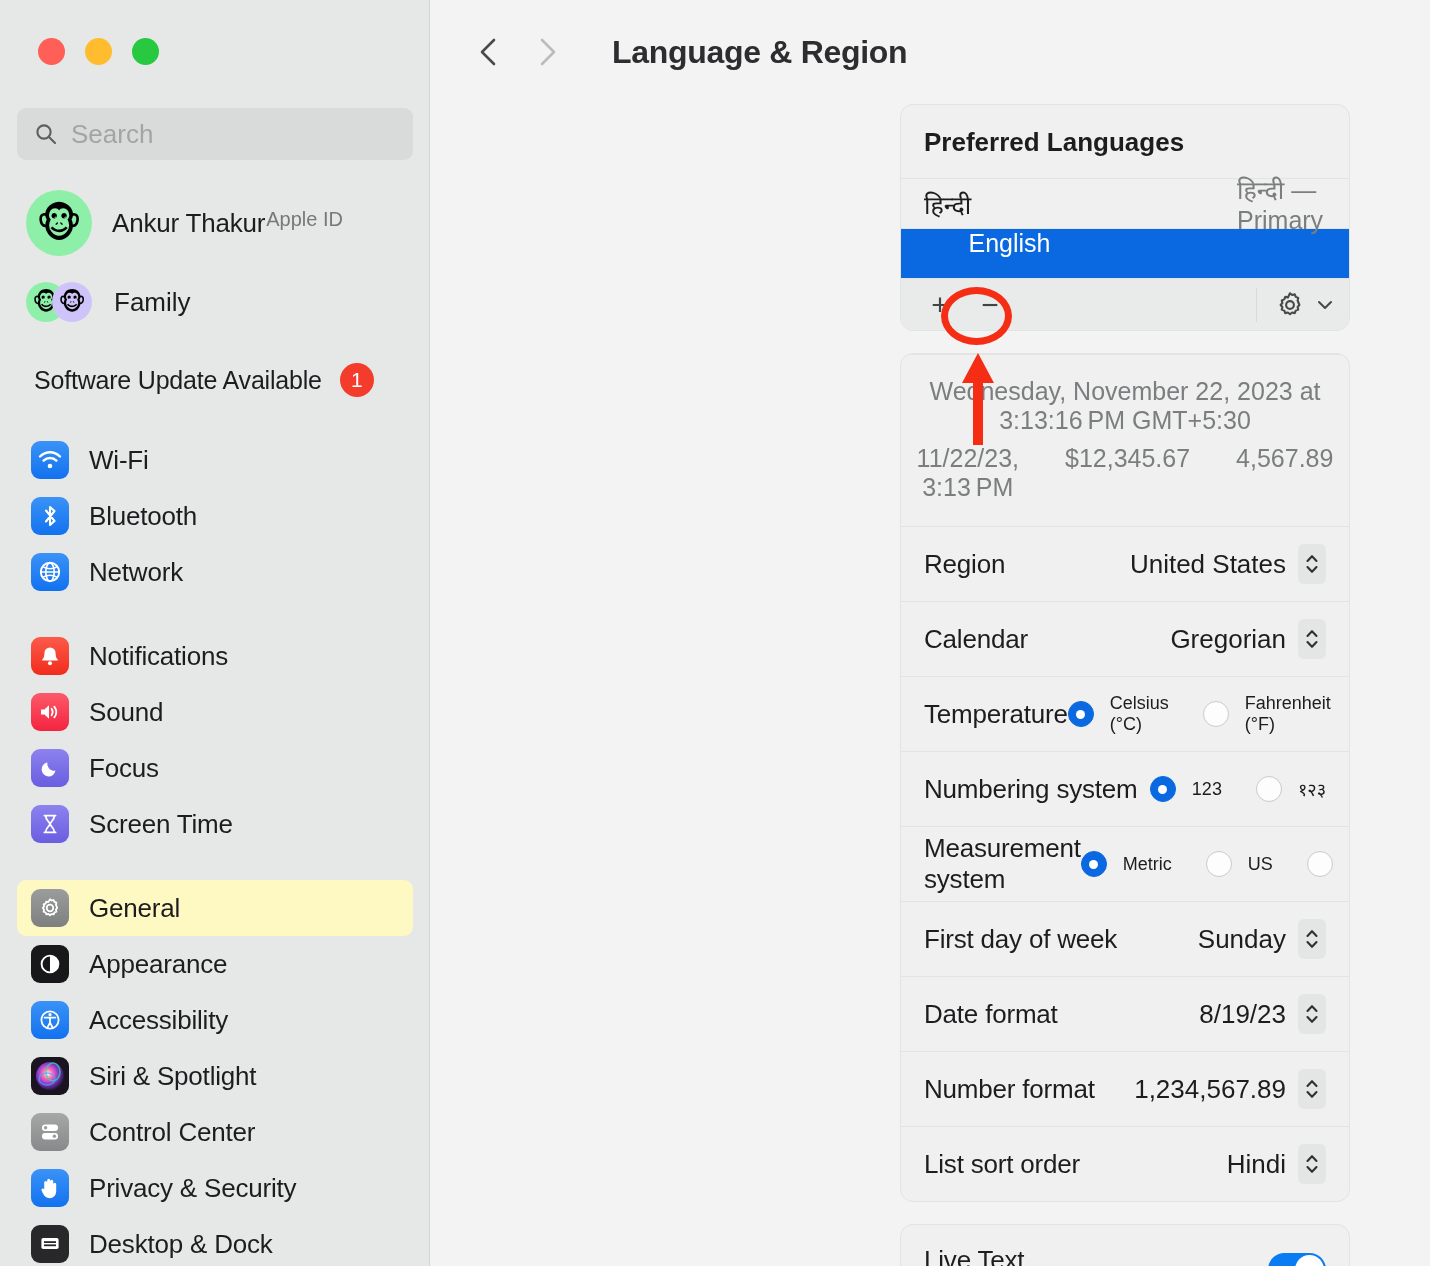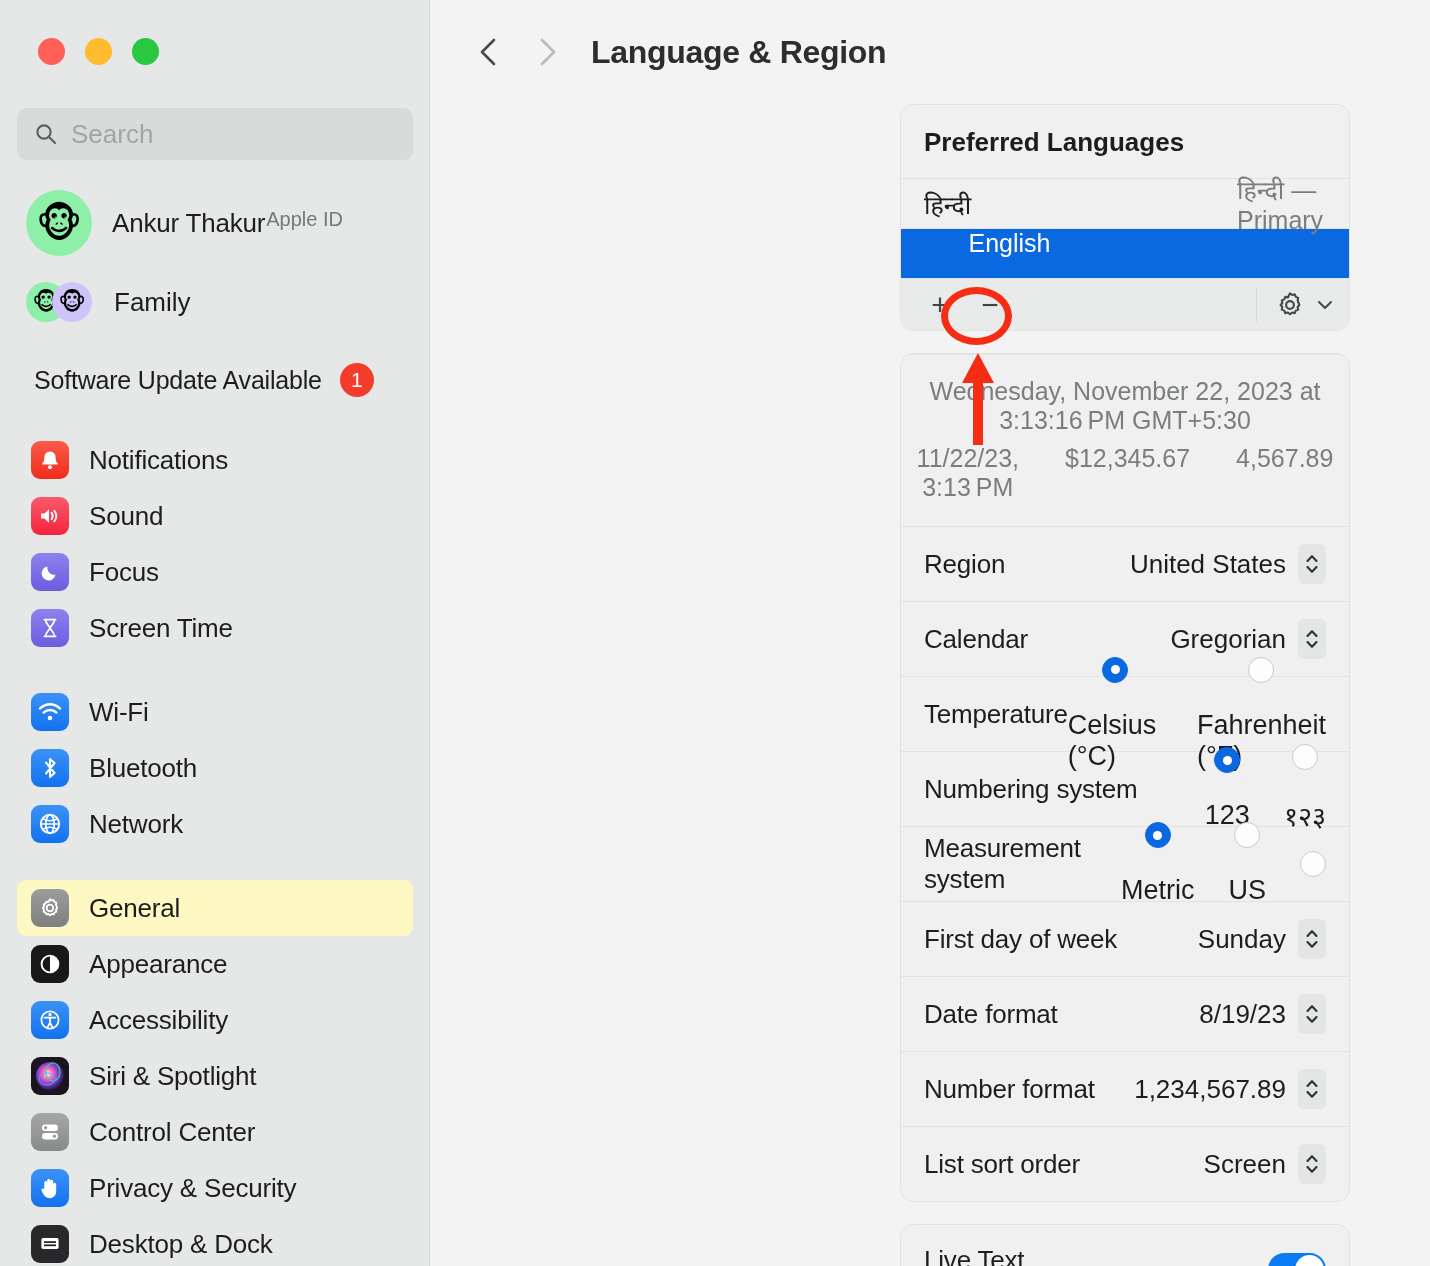--- a/index.html
+++ b/index.html
@@ -92,21 +92,21 @@
   .ic svg { display: block; }
 
   
   .main { flex: 1; height: 100%; background: #f2f3f2; position: relative; overflow: hidden; }
   .titlebar { height: 104px; display: flex; align-items: center; padding-left: 33px; gap: 6px; }
   .navbtn {
     width: 52px; height: 52px; display: flex; align-items: center; justify-content: center;
     background: transparent; border: none;
   }
   .navbtn svg { display: block; }
-  .page-title { font-size: 32px; font-weight: bold; color: #2d2d2f; margin-left: 12px; letter-spacing: -0.3px; }
+  .page-title { font-size: 32px; font-weight: bold; color: #2d2d2f; margin-left: 33px; letter-spacing: -0.3px; }
 
   .card {
     margin: 0 40px 22px 470px;
     margin-left: 0;
     background: #eff0ef;
     border: 1px solid #e2e4e3;
     border-radius: 13px;
     overflow: hidden;
   }
   .cards { position: absolute; left: 470px; right: 40px; top: 104px; }
@@ -156,21 +156,21 @@
     display: flex; align-items: center; gap: 12px;
     font-size: 26px; color: #1d1d1f;
   }
   .stepper {
     width: 28px; height: 40px; background: #e4e6e5; border-radius: 6px;
     display: flex; flex-direction: column; align-items: center; justify-content: center; gap: 3px;
   }
   .stepper svg { display:block; }
 
   .radio-group { display: flex; align-items: center; gap: 34px; }
-  .radio-opt { display: flex; align-items: center; gap: 27px; font-size: 27px; color: #1d1d1f; flex-direction: column; }
+  .radio-opt { display: flex; align-items: center; gap: 16px; font-size: 18px; color: #1d1d1f; }
   .radio {
     width: 26px; height: 26px; border-radius: 50%; flex: 0 0 26px;
     background: #fdfdfd; border: 1px solid #c9cbca;
     display: flex; align-items: center; justify-content: center;
   }
   .radio.on { background: #0a69e0; border-color: #0a69e0; }
   .radio.on::after { content: ""; width: 9px; height: 9px; border-radius: 50%; background: #fff; }
 
   .toggle-row { display: flex; align-items: flex-start; justify-content: space-between; padding: 20px 23px 24px 23px; }
   .toggle-text .t-title { font-size: 26px; color: #1d1d1f; margin-bottom: 6px; letter-spacing: -0.2px; }
@@ -232,57 +232,20 @@
 
     <div class="update-row">
       <span class="update-text">Software Update Available</span>
       <span class="badge">1</span>
     </div>
 
     <nav class="nav-list">
 
       <div class="nav-group">
         <div class="nav-item">
-          <span class="ic" style="background:linear-gradient(180deg,#fb5a4a,#f22c1c);">
-            <svg width="22" height="22" viewBox="0 0 22 22">
-                <path d="M11 2.4a5.6 5.6 0 0 0-5.6 5.6c0 4.2-1.3 5.6-2.1 6.4-.4.4-.1 1.1.5 1.1h14.4c.6 0 .9-.7.5-1.1-.8-.8-2.1-2.2-2.1-6.4A5.6 5.6 0 0 0 11 2.4z" fill="#fff"></path>
-                <circle cx="11" cy="18.3" r="2" fill="#fff"></circle>
-              </svg>
-          </span>
-          <span class="nav-label">Notifications</span>
-        </div>
-        <div class="nav-item">
-          <span class="ic" style="background:linear-gradient(180deg,#fb5a6a,#f4243f);">
-            <svg width="24" height="20" viewBox="0 0 24 20">
-                <path d="M3 7.4h3.4L11 3.3v13.4L6.4 12.6H3z" fill="#fff"></path>
-                <path d="M13.6 6.8a5.6 5.6 0 0 1 0 6.4M16.3 4.6a9 9 0 0 1 0 10.8" fill="none" stroke="#fff" stroke-width="1.8" stroke-linecap="round"></path>
-              </svg>
-          </span>
-          <span class="nav-label">Sound</span>
-        </div>
-        <div class="nav-item">
-          <span class="ic" style="background:linear-gradient(180deg,#8d82ef,#6a5de0);">
-            <svg width="20" height="20" viewBox="0 0 20 20">
-                <path d="M15.5 12.6A7 7 0 0 1 7.4 4.5 7 7 0 1 0 15.5 12.6z" fill="#fff"></path>
-              </svg>
-          </span>
-          <span class="nav-label">Focus</span>
-        </div>
-        <div class="nav-item">
-          <span class="ic" style="background:linear-gradient(180deg,#8d82ef,#6a5de0);">
-            <svg width="18" height="22" viewBox="0 0 18 22">
-                <path d="M3.4 2.6h11.2M3.4 19.4h11.2M4.6 2.6c0 4.4 3.4 5.6 4.4 8.4 1-2.8 4.4-4 4.4-8.4M4.6 19.4c0-4.4 3.4-5.6 4.4-8.4 1 2.8 4.4 4 4.4 8.4" fill="none" stroke="#fff" stroke-width="1.8" stroke-linecap="round" stroke-linejoin="round"></path>
-              </svg>
-          </span>
-          <span class="nav-label">Screen Time</span>
-        </div>
-      </div>
-
-      <div class="nav-group">
-        <div class="nav-item">
           <span class="ic" style="background:linear-gradient(180deg,#3b93f7,#1271ef);">
             <svg width="24" height="20" viewBox="0 0 24 20">
                 <path d="M2 6.5C5 3.6 8.4 2.2 12 2.2S19 3.6 22 6.5" fill="none" stroke="#fff" stroke-width="2.4" stroke-linecap="round"></path>
                 <path d="M5.6 10.6C7.4 8.9 9.6 8 12 8s4.6.9 6.4 2.6" fill="none" stroke="#fff" stroke-width="2.4" stroke-linecap="round"></path>
                 <circle cx="12" cy="16" r="2.3" fill="#fff"></circle>
               </svg>
           </span>
           <span class="nav-label">Wi-Fi</span>
         </div>
         <div class="nav-item">
@@ -296,20 +259,57 @@
         <div class="nav-item">
           <span class="ic" style="background:linear-gradient(180deg,#3b93f7,#1271ef);">
             <svg width="24" height="24" viewBox="0 0 24 24">
                 <circle cx="12" cy="12" r="9.2" fill="none" stroke="#fff" stroke-width="1.9"></circle>
                 <ellipse cx="12" cy="12" rx="4.2" ry="9.2" fill="none" stroke="#fff" stroke-width="1.7"></ellipse>
                 <line x1="2.8" y1="12" x2="21.2" y2="12" stroke="#fff" stroke-width="1.7"></line>
                 <path d="M4.6 6.6c4.4 2.6 10.4 2.6 14.8 0M4.6 17.4c4.4-2.6 10.4-2.6 14.8 0" fill="none" stroke="#fff" stroke-width="1.5"></path>
               </svg>
           </span>
           <span class="nav-label">Network</span>
+        </div>
+      </div>
+
+      <div class="nav-group">
+        <div class="nav-item">
+          <span class="ic" style="background:linear-gradient(180deg,#fb5a4a,#f22c1c);">
+            <svg width="22" height="22" viewBox="0 0 22 22">
+                <path d="M11 2.4a5.6 5.6 0 0 0-5.6 5.6c0 4.2-1.3 5.6-2.1 6.4-.4.4-.1 1.1.5 1.1h14.4c.6 0 .9-.7.5-1.1-.8-.8-2.1-2.2-2.1-6.4A5.6 5.6 0 0 0 11 2.4z" fill="#fff"></path>
+                <circle cx="11" cy="18.3" r="2" fill="#fff"></circle>
+              </svg>
+          </span>
+          <span class="nav-label">Notifications</span>
+        </div>
+        <div class="nav-item">
+          <span class="ic" style="background:linear-gradient(180deg,#fb5a6a,#f4243f);">
+            <svg width="24" height="20" viewBox="0 0 24 20">
+                <path d="M3 7.4h3.4L11 3.3v13.4L6.4 12.6H3z" fill="#fff"></path>
+                <path d="M13.6 6.8a5.6 5.6 0 0 1 0 6.4M16.3 4.6a9 9 0 0 1 0 10.8" fill="none" stroke="#fff" stroke-width="1.8" stroke-linecap="round"></path>
+              </svg>
+          </span>
+          <span class="nav-label">Sound</span>
+        </div>
+        <div class="nav-item">
+          <span class="ic" style="background:linear-gradient(180deg,#8d82ef,#6a5de0);">
+            <svg width="20" height="20" viewBox="0 0 20 20">
+                <path d="M15.5 12.6A7 7 0 0 1 7.4 4.5 7 7 0 1 0 15.5 12.6z" fill="#fff"></path>
+              </svg>
+          </span>
+          <span class="nav-label">Focus</span>
+        </div>
+        <div class="nav-item">
+          <span class="ic" style="background:linear-gradient(180deg,#8d82ef,#6a5de0);">
+            <svg width="18" height="22" viewBox="0 0 18 22">
+                <path d="M3.4 2.6h11.2M3.4 19.4h11.2M4.6 2.6c0 4.4 3.4 5.6 4.4 8.4 1-2.8 4.4-4 4.4-8.4M4.6 19.4c0-4.4 3.4-5.6 4.4-8.4 1 2.8 4.4 4 4.4 8.4" fill="none" stroke="#fff" stroke-width="1.8" stroke-linecap="round" stroke-linejoin="round"></path>
+              </svg>
+          </span>
+          <span class="nav-label">Screen Time</span>
         </div>
       </div>
 
       <div class="nav-group">
         <div class="nav-item selected">
           <span class="ic" style="background:linear-gradient(180deg,#9b9d9c,#7d807f);">
             <svg width="24" height="24" viewBox="0 0 24 24">
                 <path d="M12 3.2l1.6 1.3 2-.5.8 1.9 2 .8-.5 2L19.2 12l-1.3 1.6.5 2-1.9.8-.8 2-2-.5L12 19.2l-1.6-1.3-2 .5-.8-1.9-2-.8.5-2L4.8 12l1.3-1.6-.5-2 1.9-.8.8-2 2 .5z" fill="none" stroke="#fff" stroke-width="1.8" stroke-linejoin="round"></path>
                 <circle cx="12" cy="12" r="3.3" fill="none" stroke="#fff" stroke-width="1.8"></circle>
               </svg>
@@ -565,21 +565,21 @@
                   </svg>
               </span>
             </div>
           </div>
         </div>
 
         <div class="setting-row">
           <span class="setting-label">List sort order</span>
           <div class="row-right">
             <div class="popup">
-              <span>Screen</span>
+              <span>Hindi</span>
               <span class="stepper">
                 <svg width="16" height="26" viewBox="0 0 16 26">
                     <polyline points="3.5,10 8,5.2 12.5,10" fill="none" stroke="#2f3132" stroke-width="2.1" stroke-linecap="round" stroke-linejoin="round"></polyline>
                     <polyline points="3.5,16 8,20.8 12.5,16" fill="none" stroke="#2f3132" stroke-width="2.1" stroke-linecap="round" stroke-linejoin="round"></polyline>
                   </svg>
               </span>
             </div>
           </div>
         </div>
       </section>

